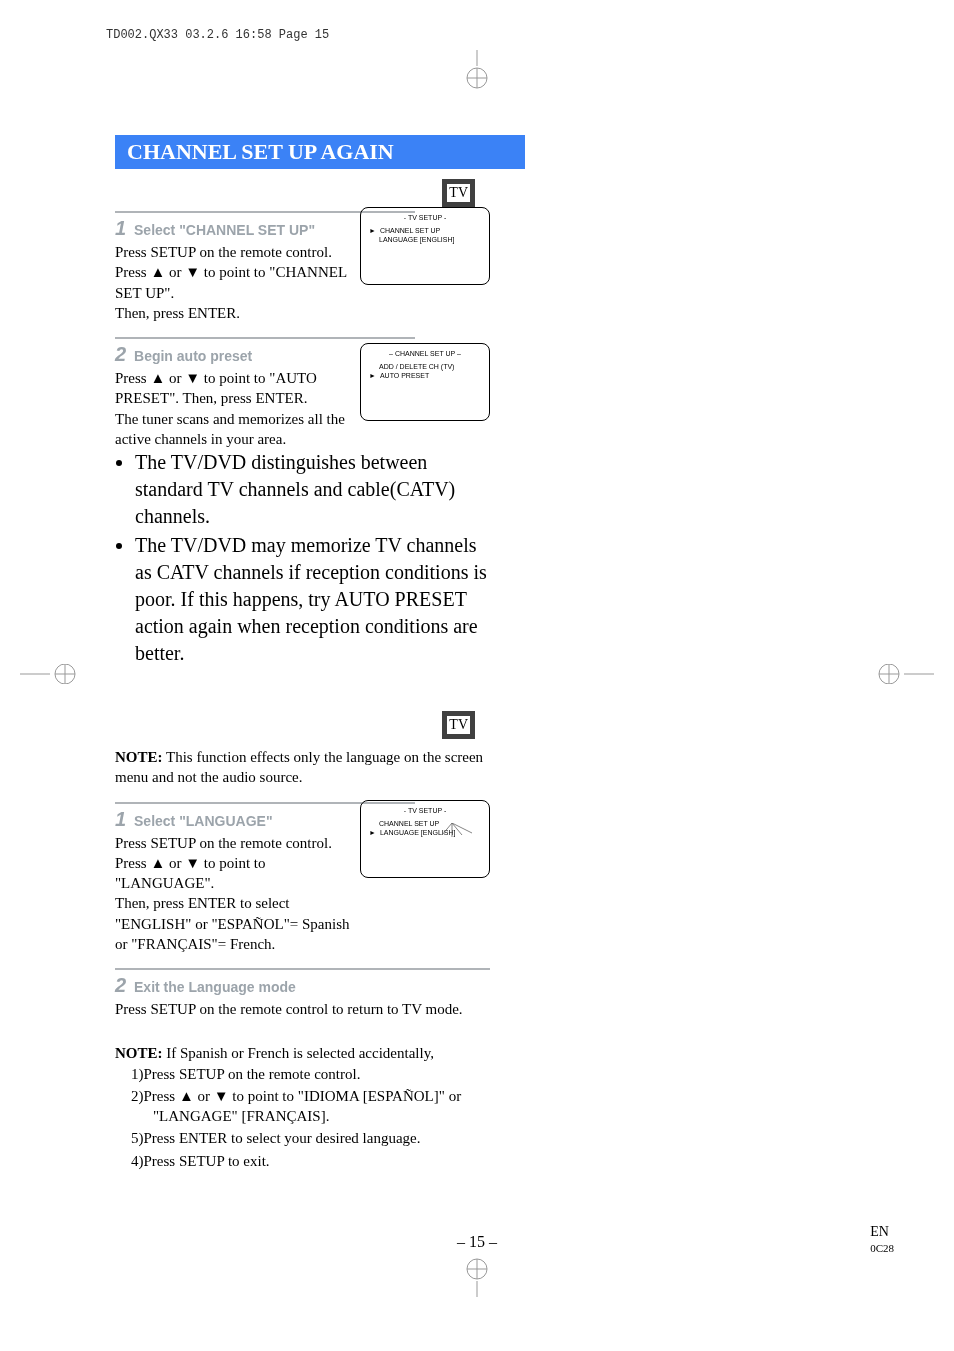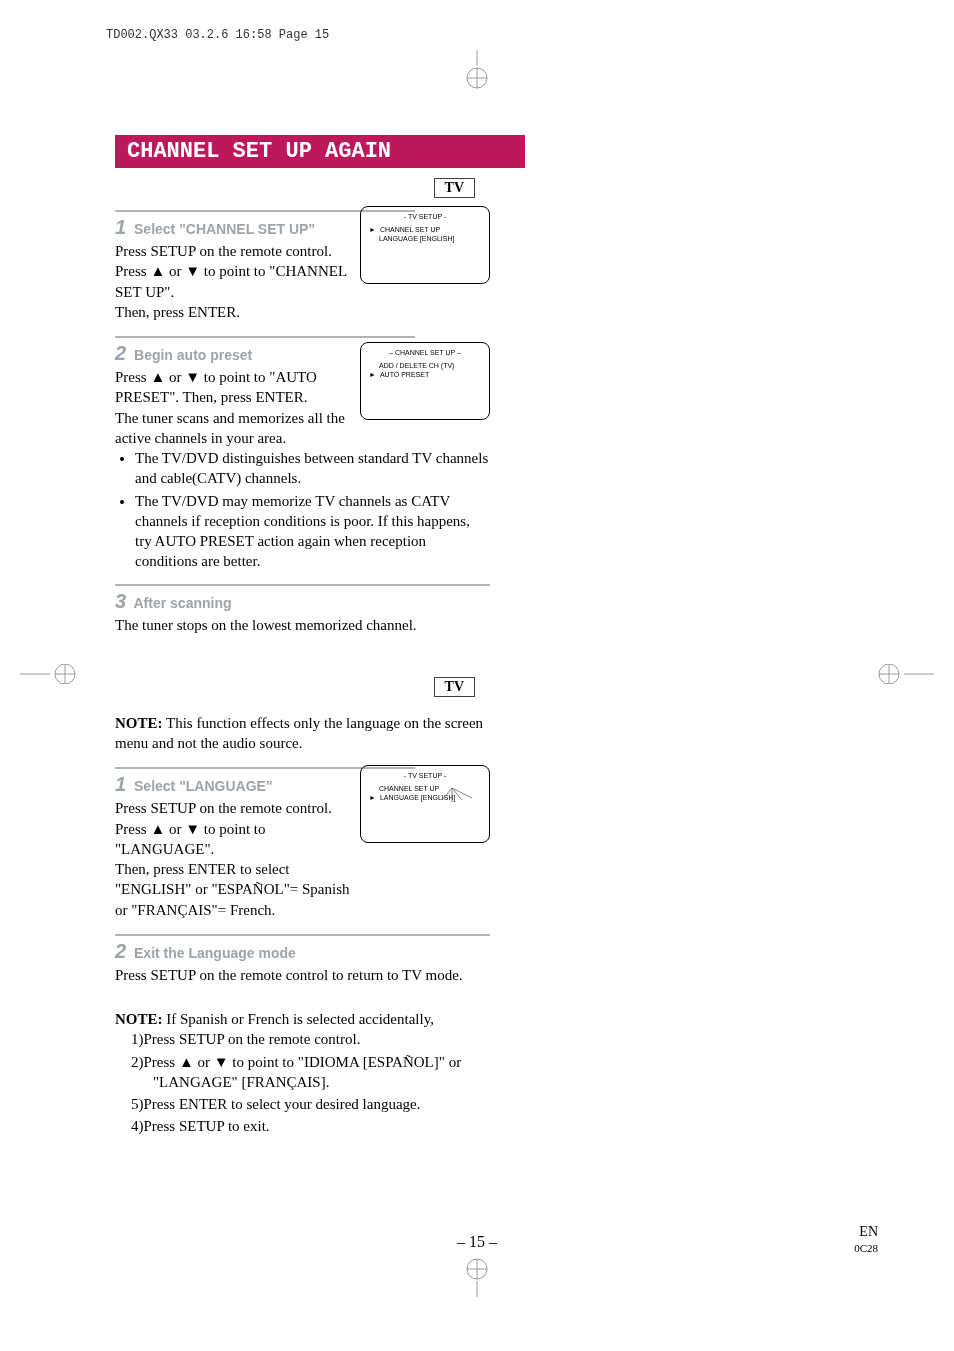--- a/index.html
+++ b/index.html
@@ -41,33 +41,33 @@
     }
     .side-left { left: 20px; }
     .side-right { right: 20px; }
     .content {
       position: absolute;
       top: 135px;
       left: 115px;
       width: 410px;
     }
     .section-header {
-      background: #be185d;
+      background: #3b82f6;
       color: #fff;
-      font-family: Liberation Mono, monospace;
+      font-family: Liberation Serif, serif;
       font-size: 22px;
       font-weight: bold;
       padding: 4px 12px;
       margin-bottom: 8px;
     }
     .tv-badge {
-      border: 1px solid #404040;
-      padding: 1px 10px;
+      border: 5px solid #404040;
+      padding: 1px 2px;
       font-size: 14px;
-      font-weight: bold;
+      font-weight: normal;
       display: inline-block;
       float: right;
       margin-right: 50px;
       margin-top: 2px;
     }
     .step-block {
       clear: both;
       margin-top: 10px;
       position: relative;
     }
@@ -136,21 +136,21 @@
     }
     .notes-title {
       font-weight: bold;
       font-size: 15px;
     }
     .bullet-list {
       list-style: disc;
       margin-left: 20px;
     }
     .bullet-list li {
-      font-size: 15px;
+      font-size: 20px;
       line-height: 1.35;
       margin-bottom: 2px;
     }
     .num-list {
       list-style: none;
       margin-left: 16px;
     }
     .num-list li {
       font-size: 15px;
       line-height: 1.35;
@@ -161,23 +161,23 @@
     .page-number {
       position: absolute;
       bottom: 100px;
       left: 50%;
       transform: translateX(-50%);
       font-size: 16px;
     }
     .page-code {
       position: absolute;
       bottom: 95px;
-      right: 76px;
+      right: 60px;
       font-size: 14px;
-      text-align: right;
+      text-align: left;
     }
     .language-highlight {
       position: relative;
     }
   </style>
 </head>
 <body>
 
 <div class="page-header">TD002.QX33  03.2.6  16:58  Page 15</div>
 
@@ -259,28 +259,20 @@
       <span>Begin auto preset</span>
     </div>
     <div class="body-text" style="max-width:235px; white-space:pre-line;">Press ▲ or ▼ to point to "AUTO PRESET". Then, press ENTER.
 The tuner scans and memorizes all the active channels in your area.</div>
     <ul class="bullet-list">
       <li style="max-width:355px;">The TV/DVD distinguishes between standard TV channels and cable(CATV) channels.</li>
       <li style="max-width:355px;">The TV/DVD may memorize TV channels as CATV channels if reception conditions is poor. If this happens, try AUTO PRESET action again when reception conditions are better.</li>
     </ul>
   </div>
 
-  <div class="step-block" style="margin-top:10px;">
-    <div class="step-hr-full"></div>
-    <div class="step-title">
-      <span class="step-num">3</span>
-      <span>After scanning</span>
-    </div>
-    <div class="body-text">The tuner stops on the lowest memorized channel.</div>
-  </div>
 
   <div style="height:40px;"></div>
   <div style="height:22px;">
     <span class="tv-badge">TV</span>
   </div>
 
   <div class="body-text" style="clear:both; margin-top:16px; max-width:370px;">
     <span class="bold">NOTE:</span><span> This function effects only the language on the screen menu and not the audio source.</span>
   </div>
 

